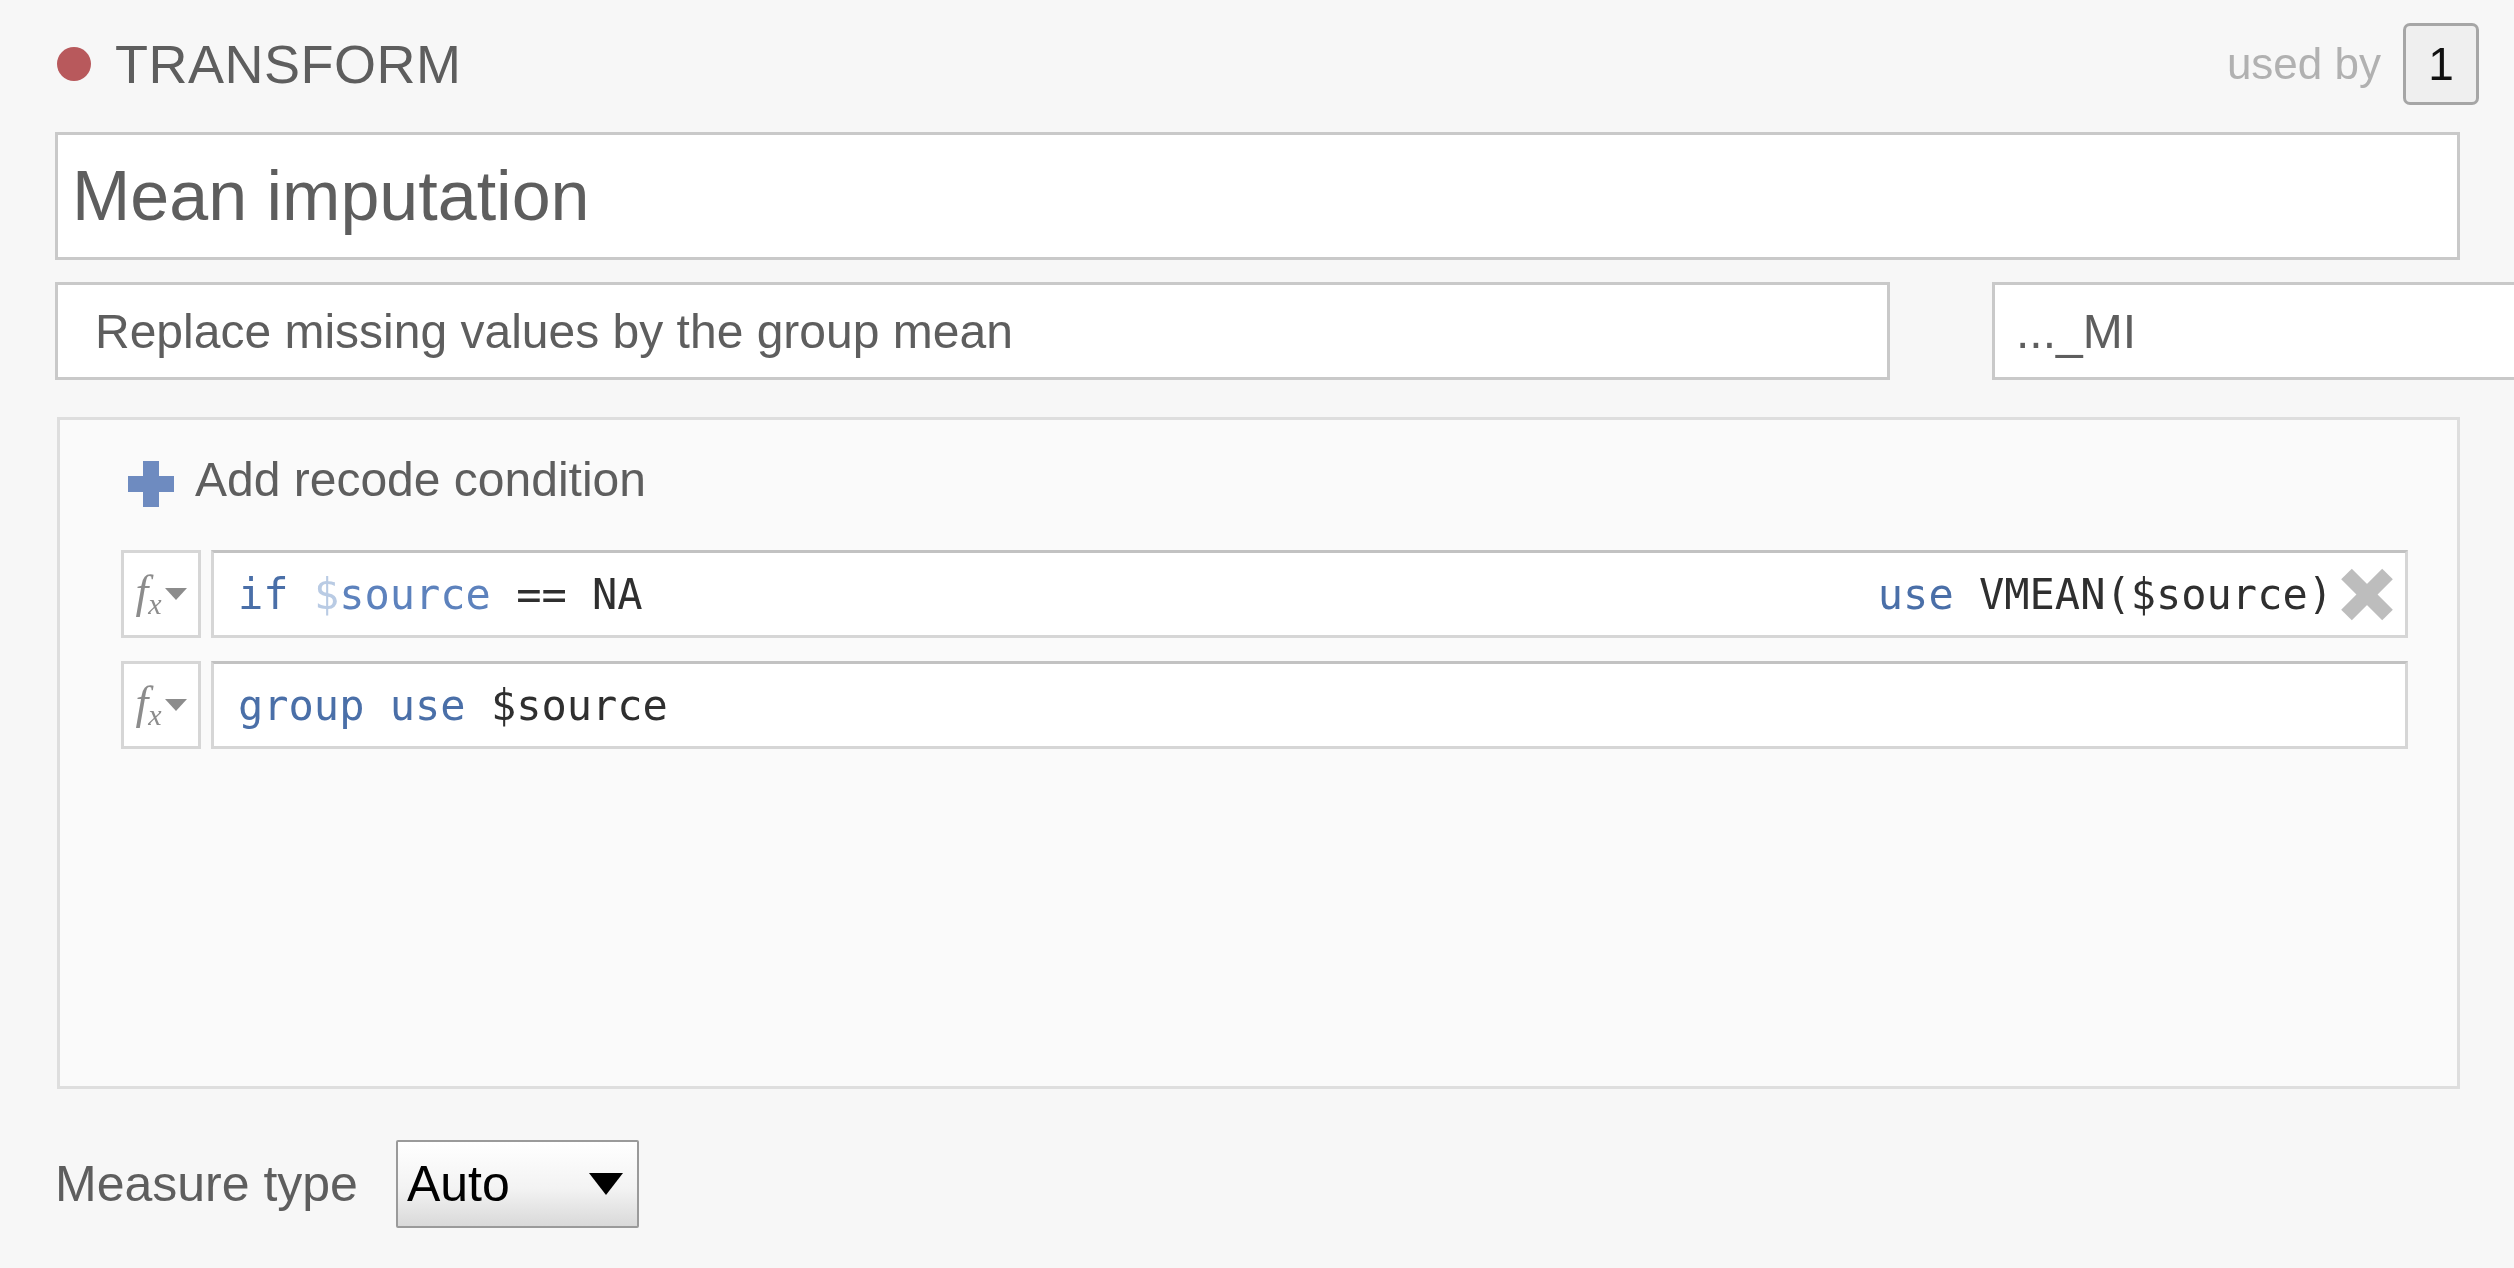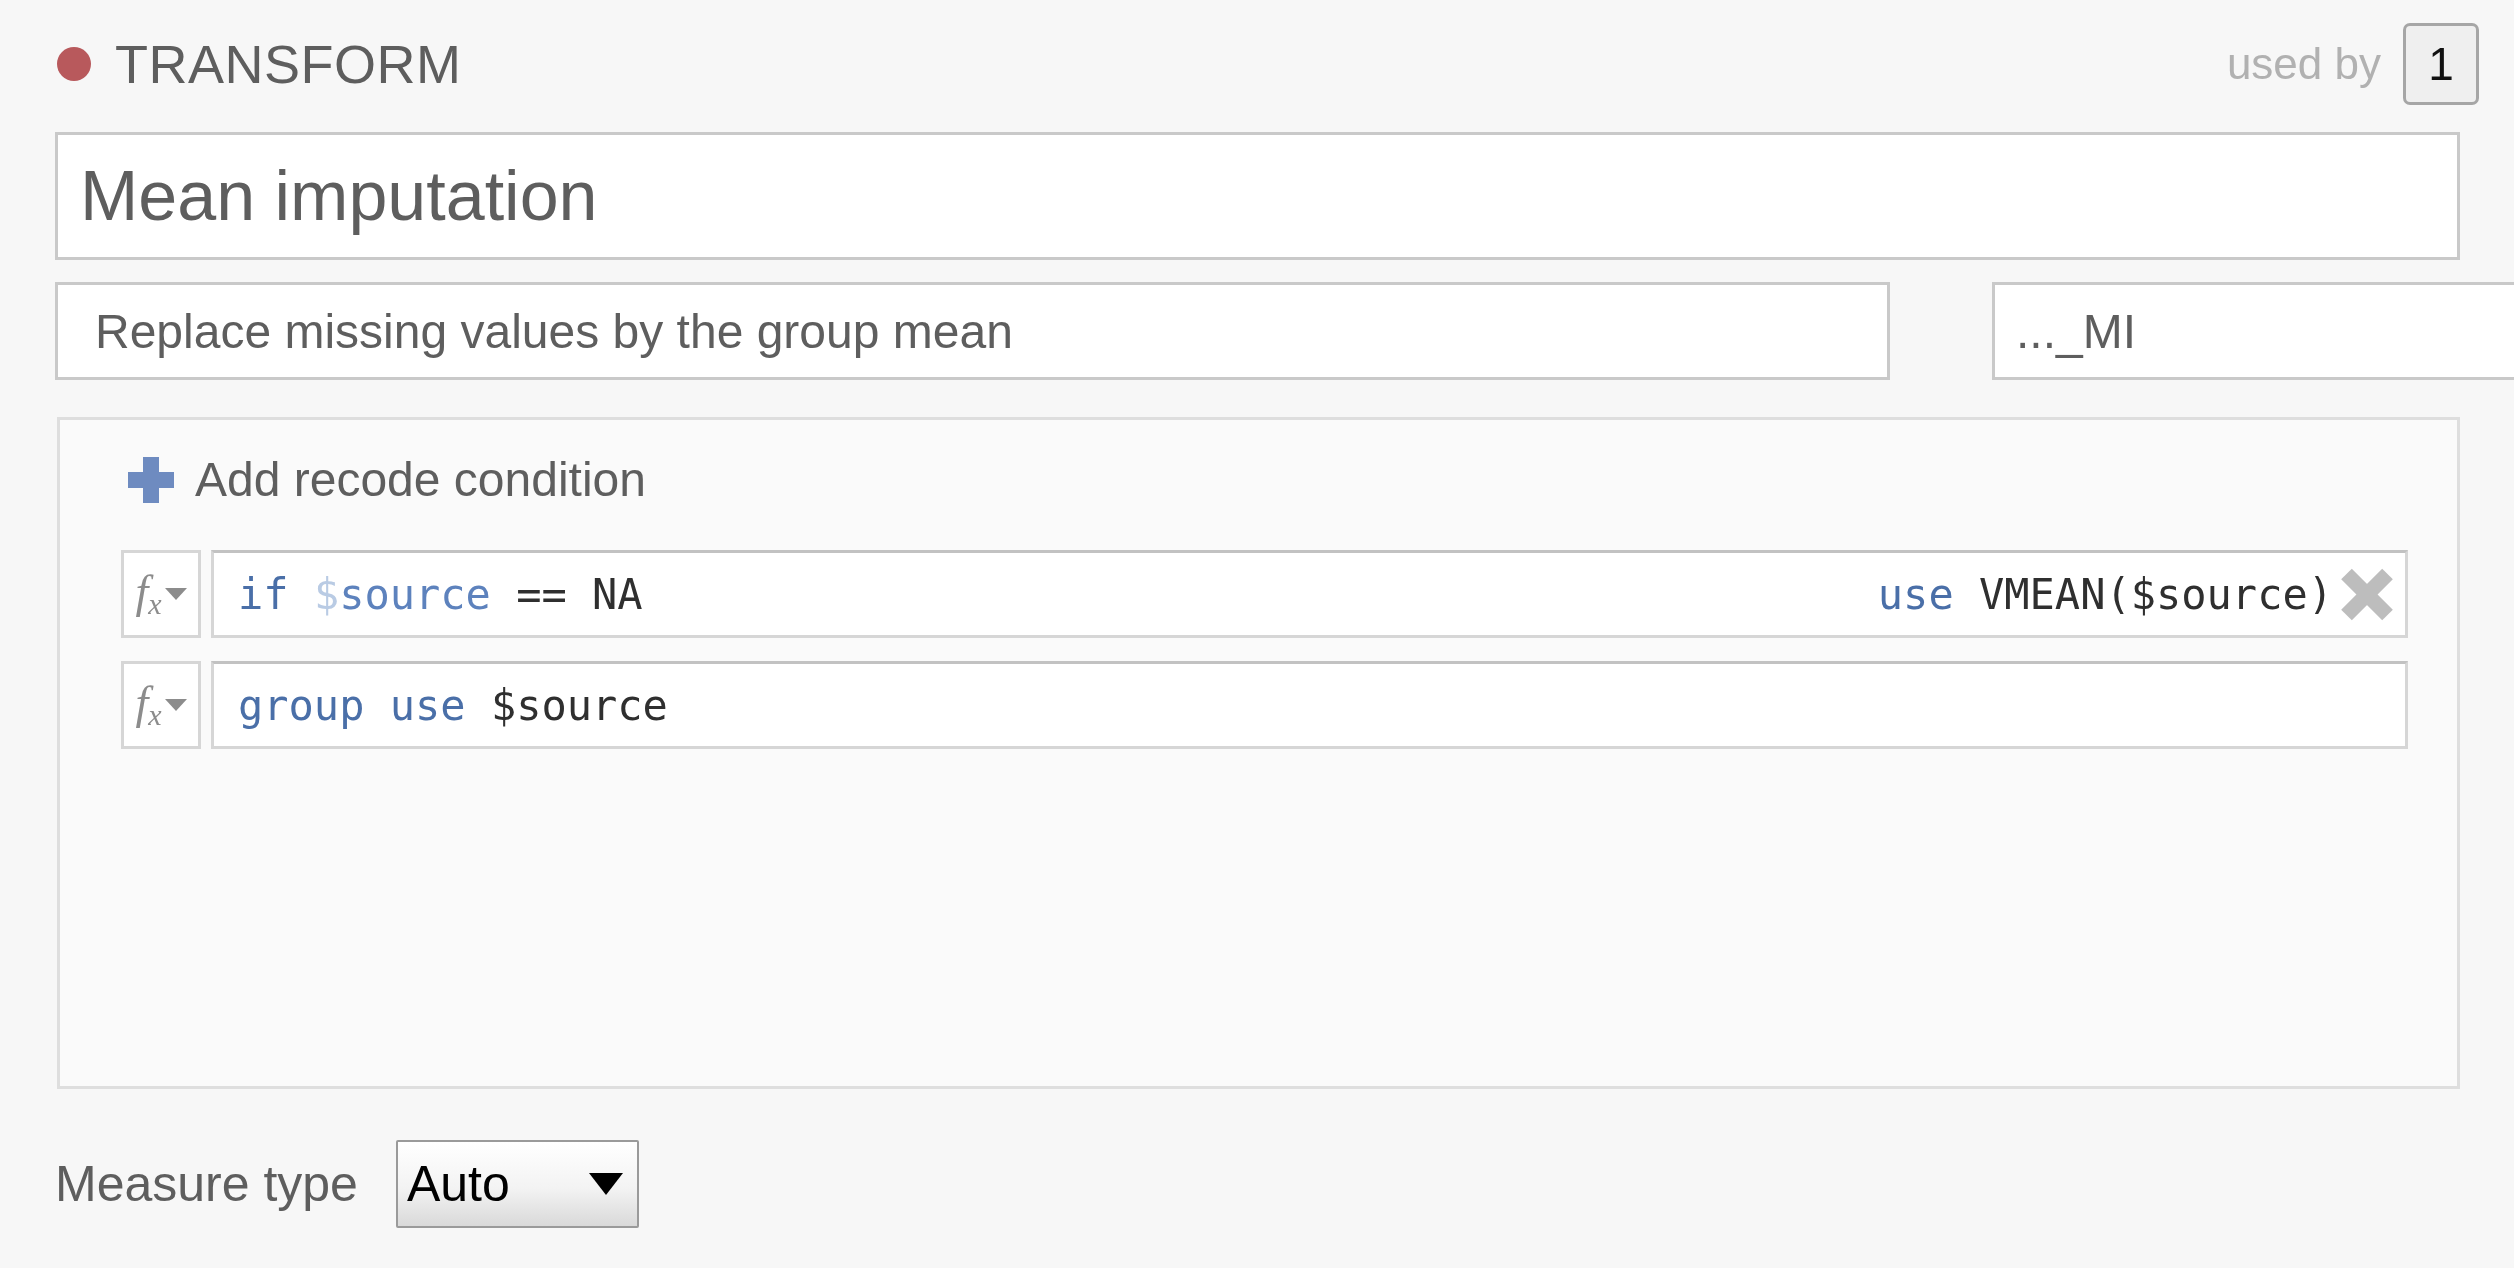--- a/index.html
+++ b/index.html
@@ -81,21 +81,21 @@
     overflow: hidden;
     white-space: nowrap;
   }
   .title-field {
     position: absolute;
     left: 55px;
     top: 132px;
     width: 2405px;
     height: 128px;
     font-size: 70px;
-    padding-left: 22px;
+    padding-left: 14px;
   }
   .desc-field {
     position: absolute;
     left: 55px;
     top: 282px;
     width: 1835px;
     height: 98px;
     font-size: 48px;
     padding-left: 37px;
   }
@@ -119,21 +119,21 @@
     background: #fafafa;
     border: 3px solid #dedede;
     box-sizing: border-box;
   }
 
   .add-condition {
     position: absolute;
     left: 68px;
     top: 32px;
     display: flex;
-    align-items: center;
+    align-items: flex-end;
     cursor: pointer;
   }
   .plus-icon {
     position: relative;
     width: 46px;
     height: 46px;
     flex: 0 0 auto;
   }
   .plus-icon::before,
   .plus-icon::after {

